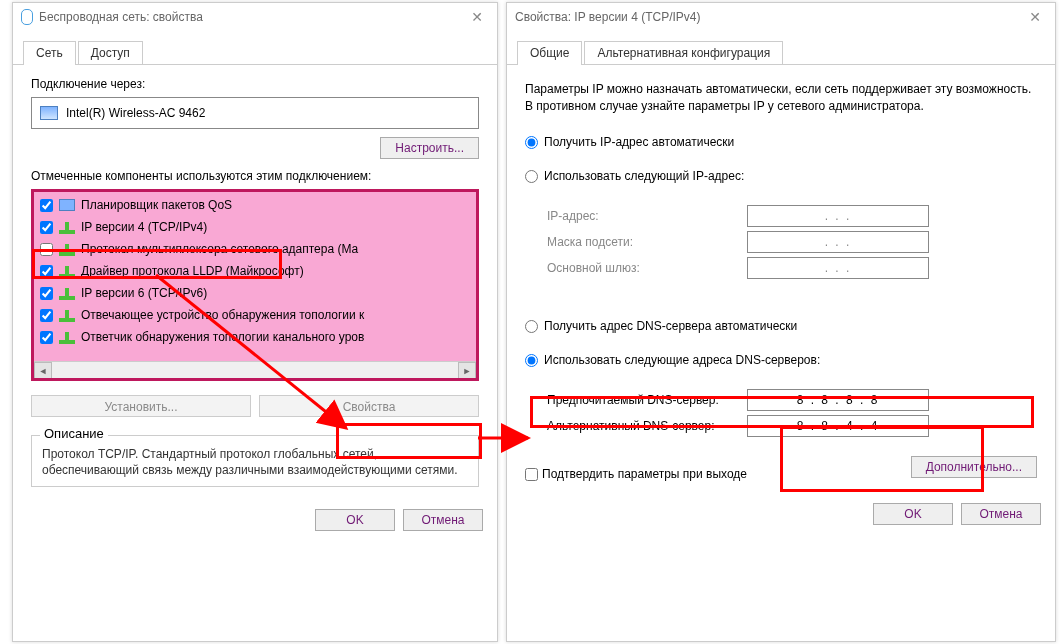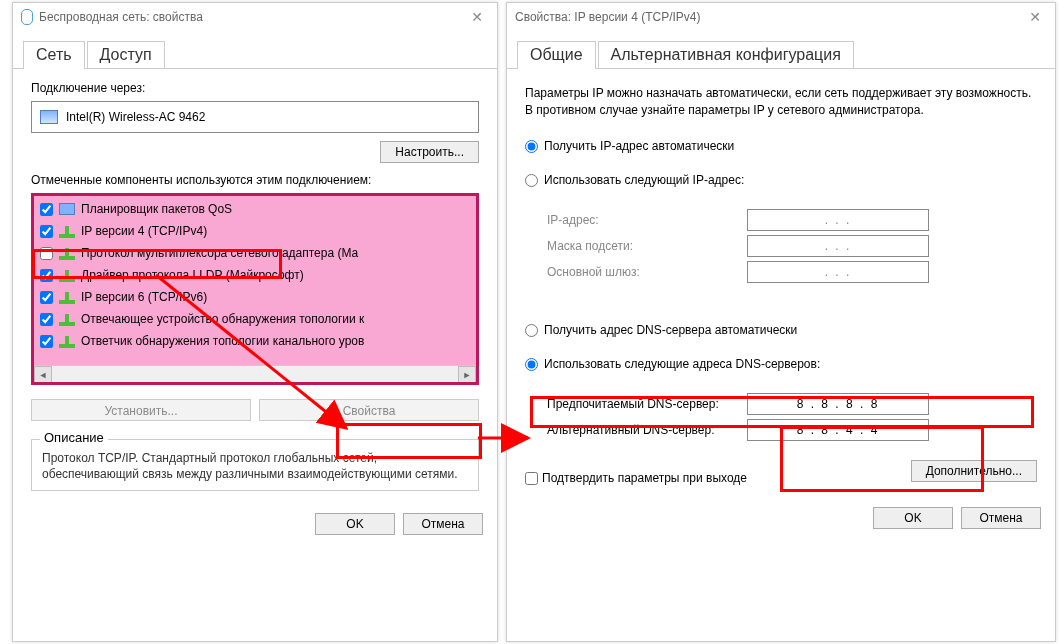--- a/index.html
+++ b/index.html
@@ -41,21 +41,21 @@
     align-items: flex-end;
     padding: 10px 8px 0 10px;
     border-bottom: 1px solid #ccc;
   }
   .tab {
     padding: 4px 12px;
     border: 1px solid #ccc;
     border-bottom: none;
     margin-right: 2px;
     background: #fff;
-    font-size: 16px;
+    font-size: 12px;
     color: #333;
     position: relative;
   }
   .tab.active {
     background: #fff;
     z-index: 2;
   }
   .tab.active::after {
     content: "";
     position: absolute;
@@ -82,21 +82,21 @@
     width: 16px; height: 12px;
     background: linear-gradient(#7fb3ff,#cfe5ff);
     border: 1px solid #4d80c0;
     margin-right: 8px;
   }
   .btn {
     background: #efefef;
     border: 1px solid #aaa;
     padding: 3px 14px;
     font-size: 12px;
-    color: #000000;
+    color: #701a75;
     height: 22px;
   }
   .btn.disabled { color: #8a8a8a; background: #f3f3f3; border-color: #ccc; }
   .right-align { display:flex; justify-content:flex-end; margin-bottom:10px;}
   .list-box {
     border: 3px solid #be185d;
     height: 186px;
     overflow: hidden;
     position: relative;
     background: #f9a8d4;

